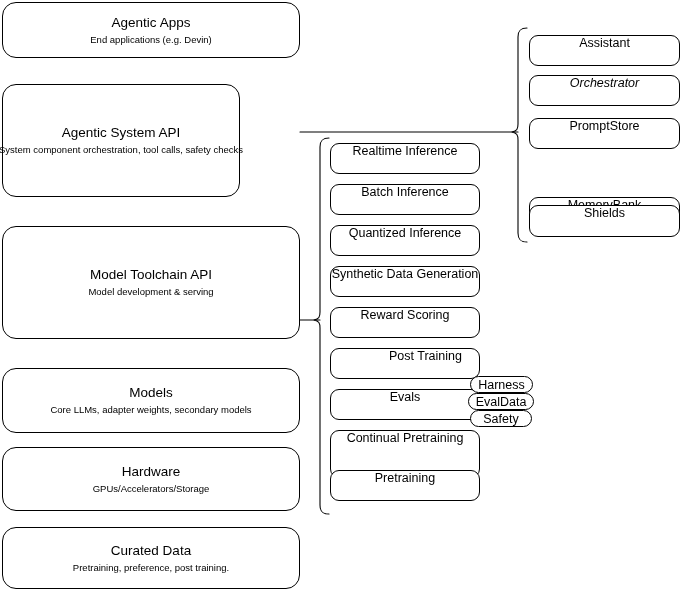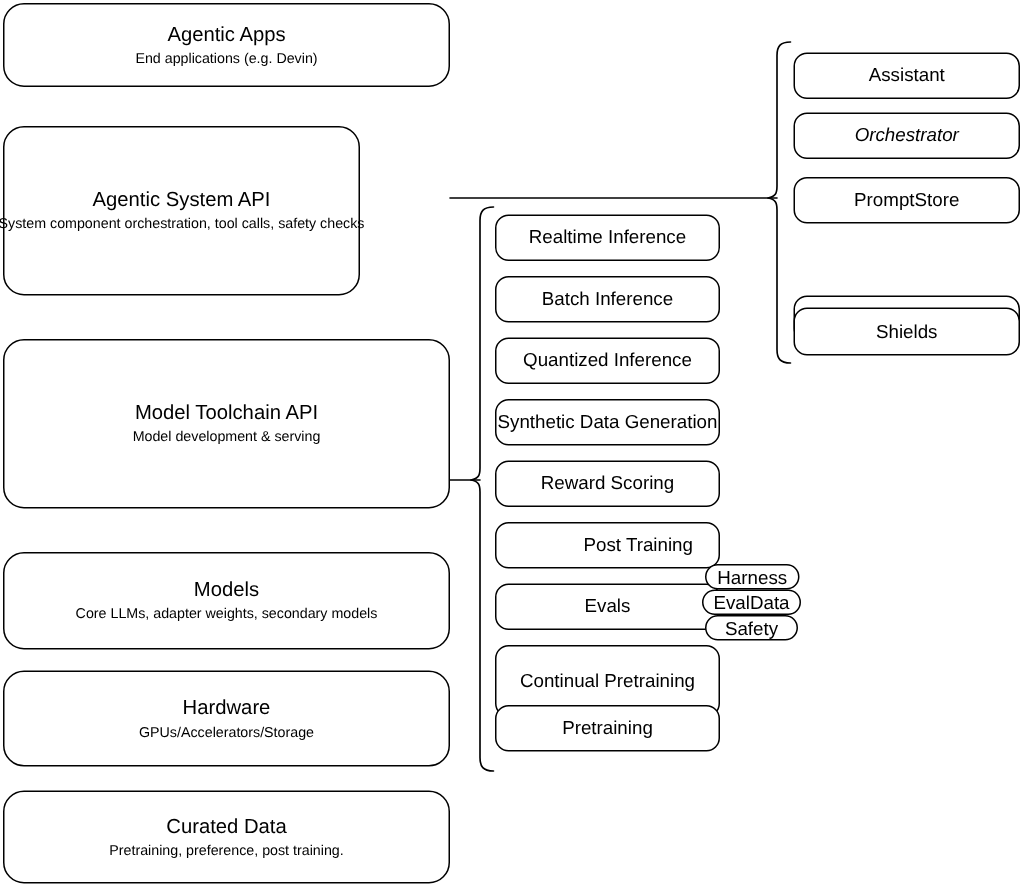--- a/index.html
+++ b/index.html
@@ -47,21 +47,21 @@
     margin-top: 2px;
     white-space: nowrap;
   }
   .pill-box {
     position: absolute;
     box-sizing: border-box;
     border: 1.1px solid #000000;
     border-radius: 9px;
     background: #ffffff;
     display: flex;
-    align-items: center;
+    align-items: flex-start;
     justify-content: center;
     text-align: center;
   }
   .pill-label {
     font-size: 12.5px;
     line-height: 15px;
     color: #000000;
     white-space: nowrap;
   }
   .tag-pill {

